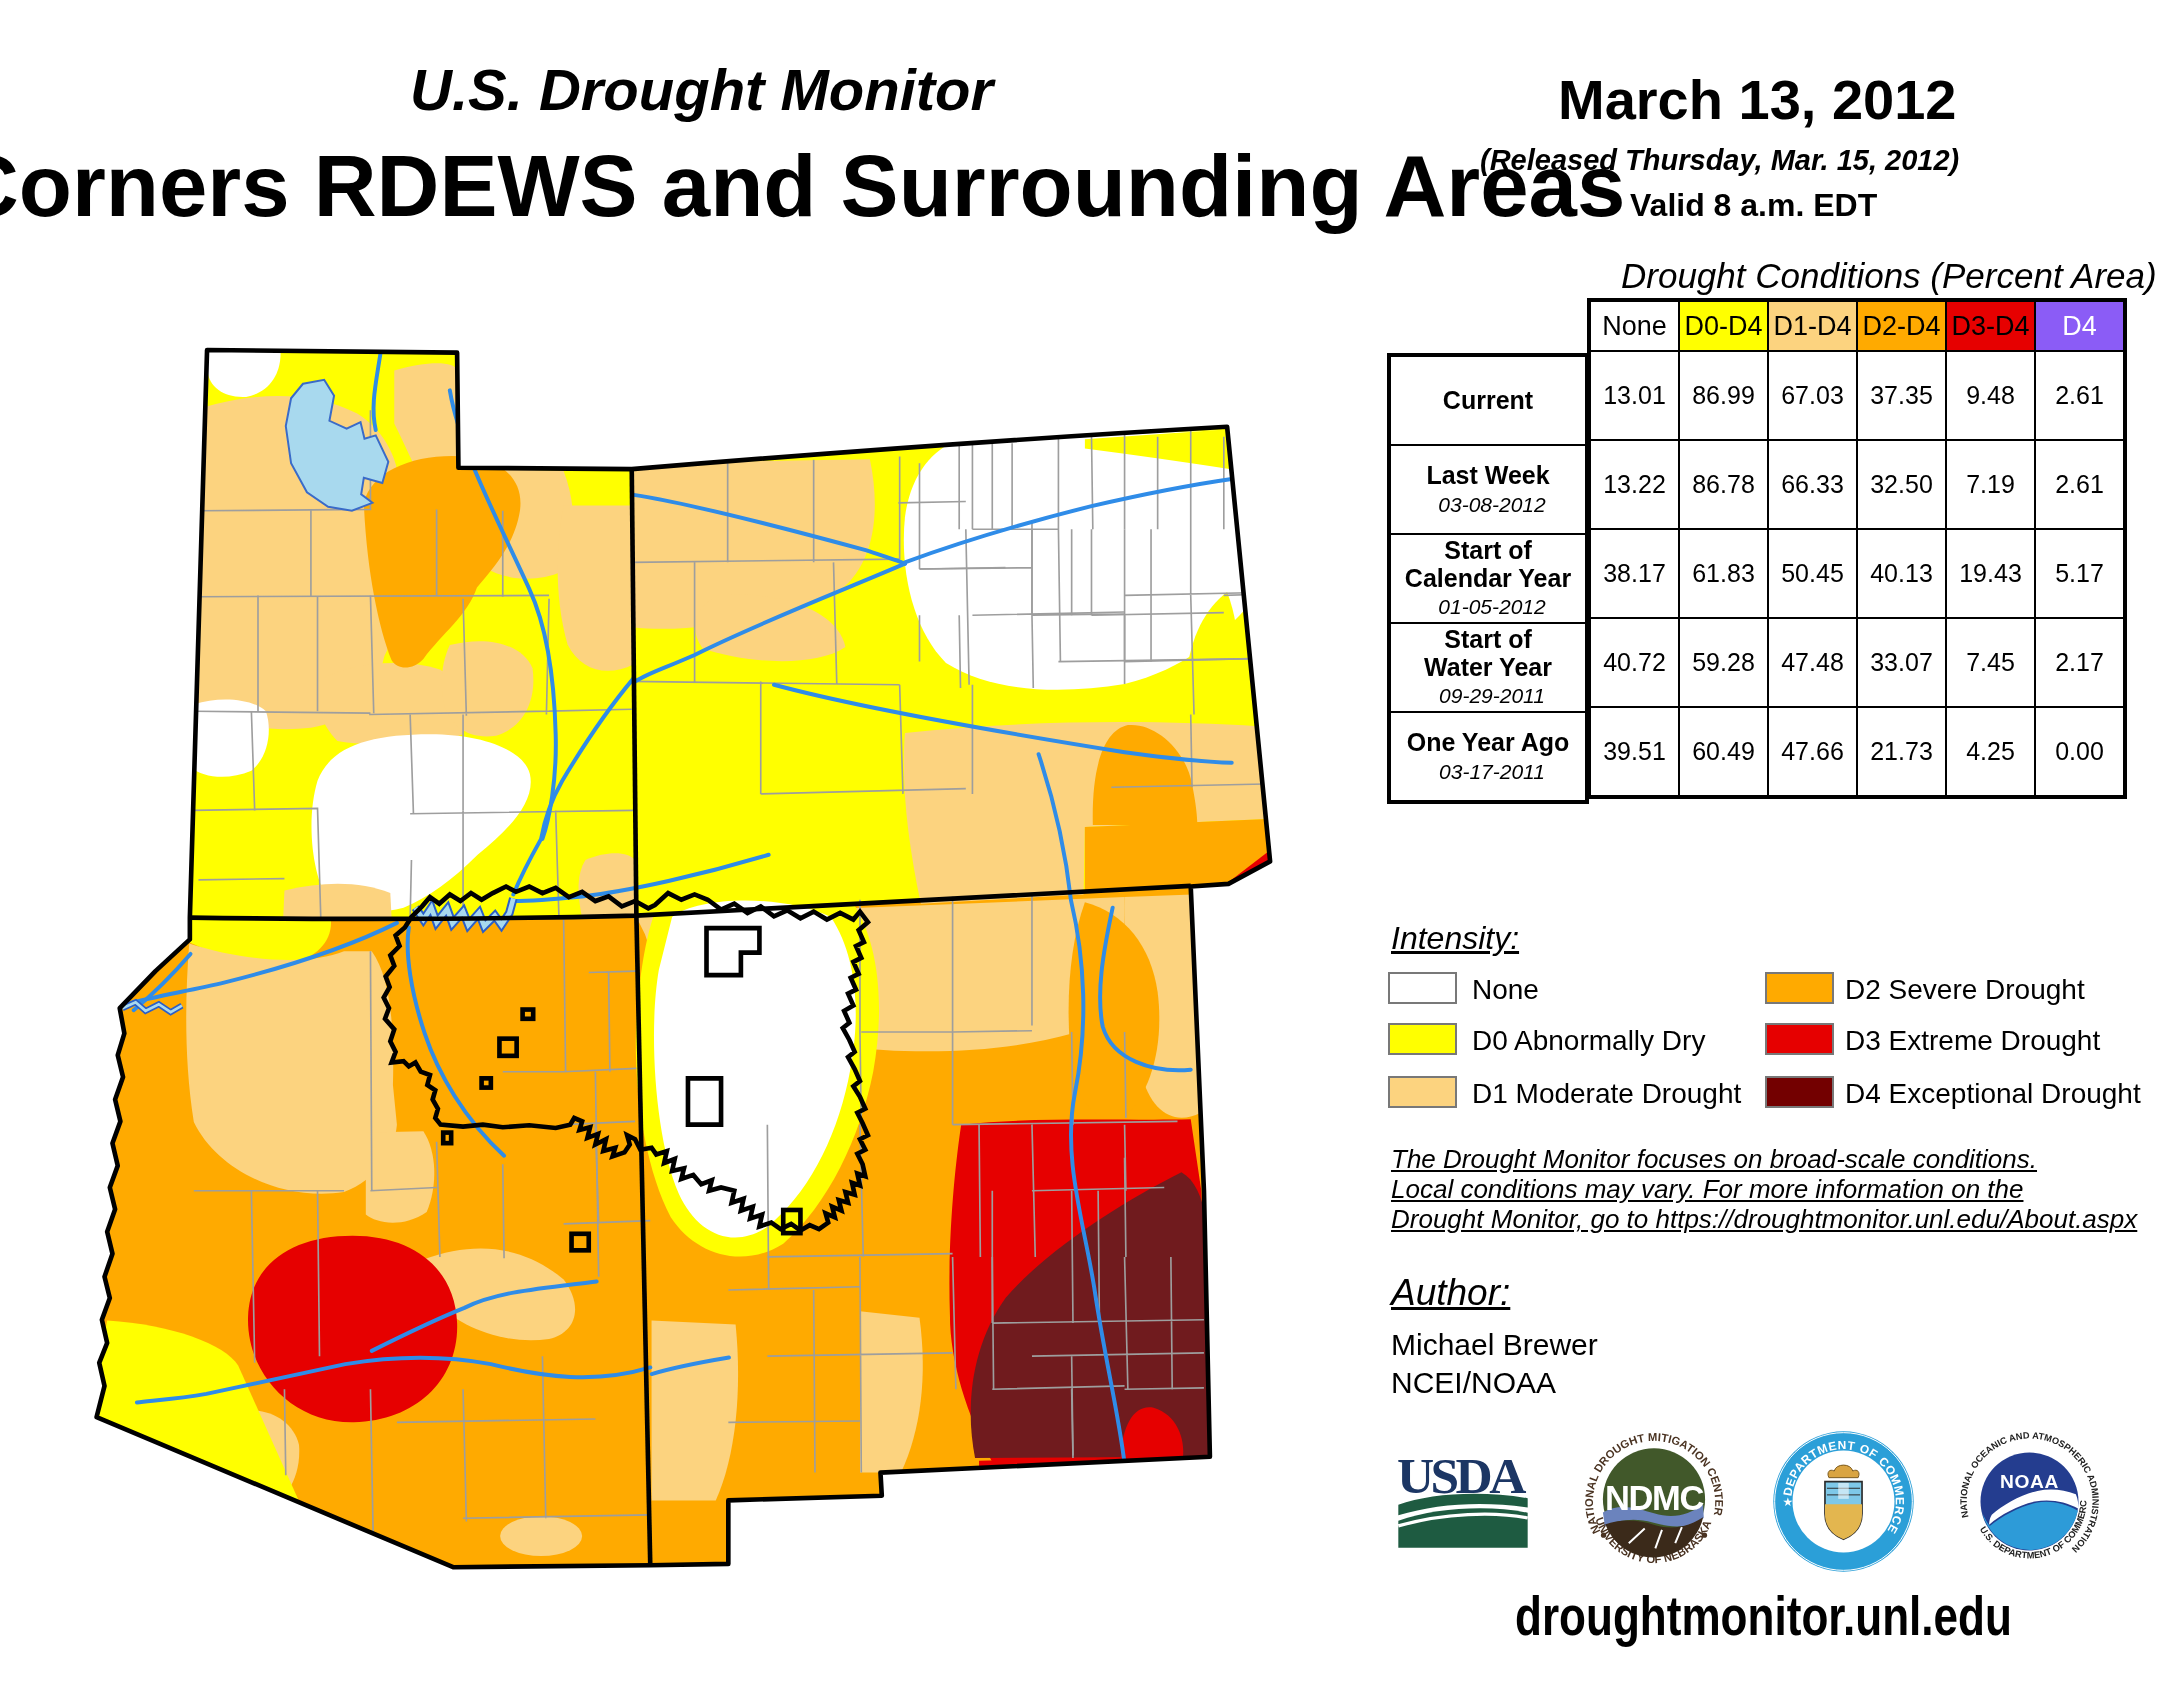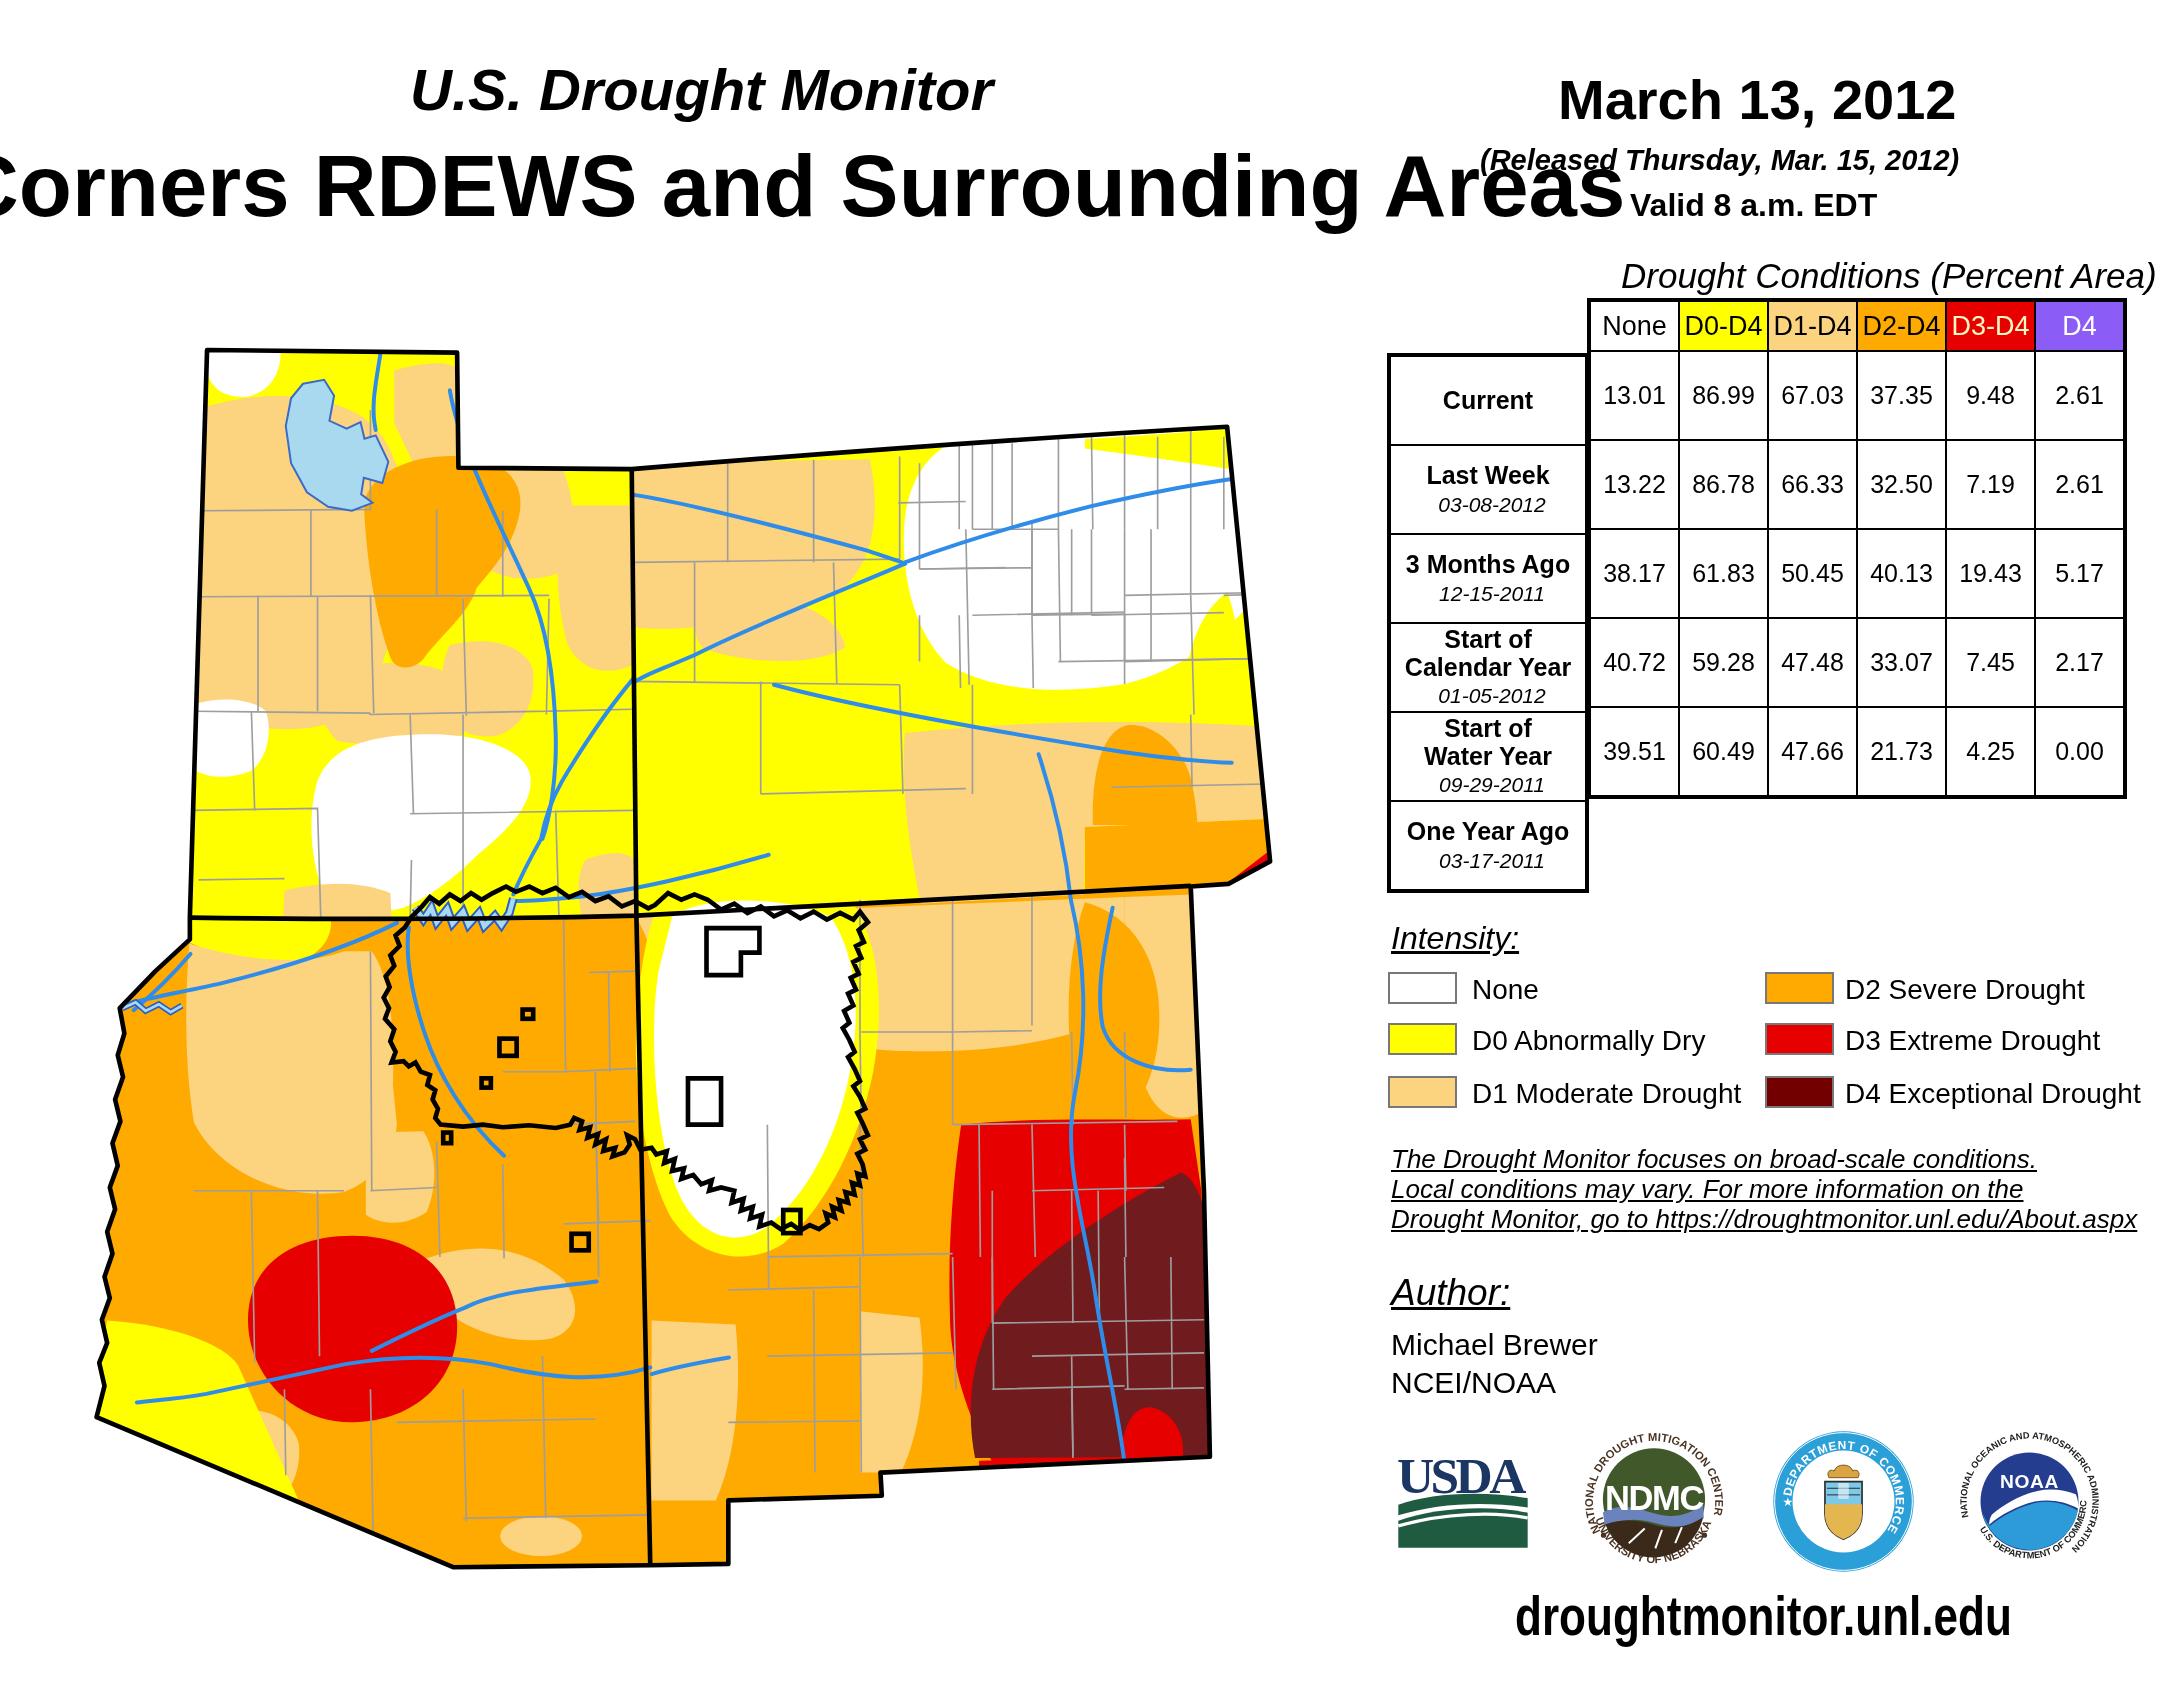--- a/index.html
+++ b/index.html
@@ -159,21 +159,21 @@
 <div class="abs" id="d2">(Released Thursday, Mar. 15, 2012)</div>
 <div class="abs" id="d3">Valid 8 a.m. EDT</div>
 <div class="abs" id="tabletitle">Drought Conditions (Percent Area)</div>
 <table class="abs" id="valtab">
 <tbody>
       <tr class="hr">
 <td>None</td>
 <td style="background:#ffff00">D0-D4</td>
 <td style="background:#fcd37f">D1-D4</td>
 <td style="background:#ffaa00">D2-D4</td>
-<td style="background:#e60000;color:#fef9c3">D3-D4</td>
+<td style="background:#e60000;color:#000000">D3-D4</td>
 <td style="background:#8b5cf6;color:#fff">D4</td>
 </tr>
 <tr>
         <td>13.01</td>
         <td>86.99</td>
         <td>67.03</td>
         <td>37.35</td>
         <td>9.48</td>
         <td>2.61</td>
       </tr>
@@ -211,23 +211,20 @@
       </tr>
 </tbody>
   </table>
 <table class="abs" id="labtab">
 <tbody>
       <tr>
         <td>Current</td>
       </tr>
 <tr>
         <td>Last Week<br><span class="dte">03-08-2012</span></td>
-      </tr>
-<tr>
-        <td>3 Months Ago<br><span class="dte">12-15-2011</span></td>
       </tr>
 <tr>
         <td>Start of<br>Calendar Year<br><span class="dte">01-05-2012</span></td>
       </tr>
 <tr>
         <td>Start of<br>Water Year<br><span class="dte">09-29-2011</span></td>
       </tr>
 <tr>
         <td>One Year Ago<br><span class="dte">03-17-2011</span></td>
       </tr>

